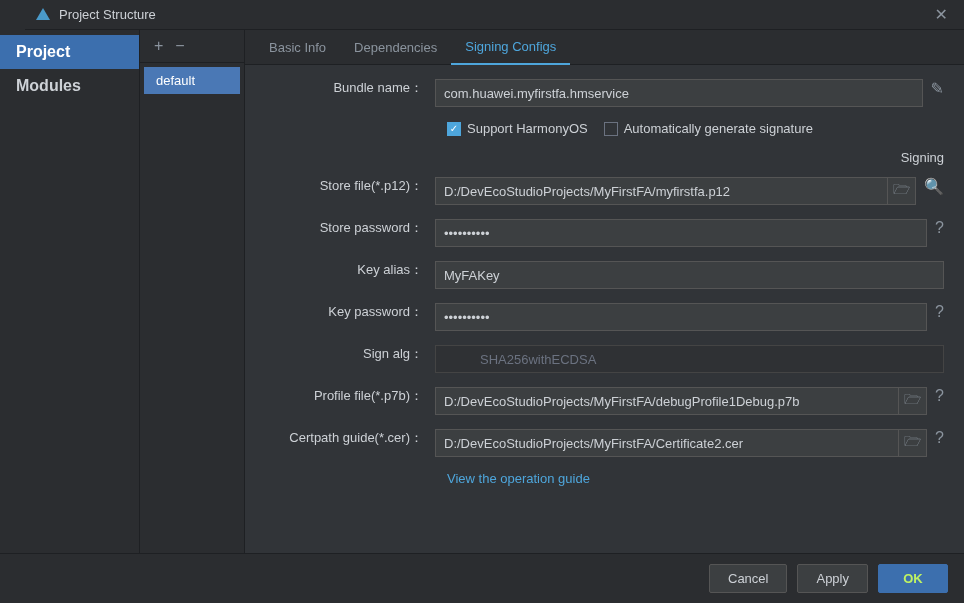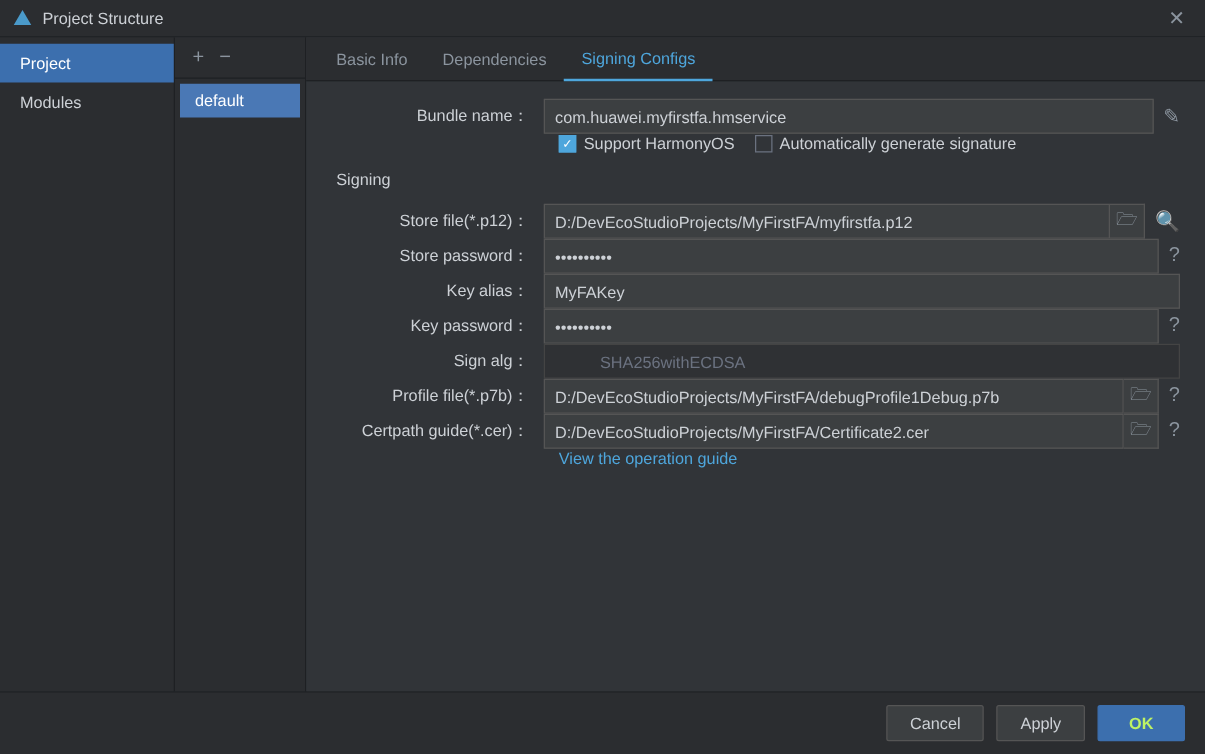--- a/index.html
+++ b/index.html
@@ -14,20 +14,21 @@
     }
 
     
     .title-bar {
       display: flex;
       align-items: center;
       background: #2b2d30;
       height: 30px;
       padding: 0 10px;
       border-bottom: 1px solid #1e2023;
+      margin-left: 25px;
     }
     .title-bar-icon {
       width: 16px;
       height: 16px;
       margin-right: 8px;
     }
     .title-bar-text {
       flex: 1;
       font-size: 13px;
       color: #cdd1d6;
@@ -43,21 +44,22 @@
     .sidebar {
       width: 140px;
       background: #2b2d30;
       border-right: 1px solid #1e2023;
       padding-top: 5px;
     }
     .sidebar-item {
       padding: 8px 16px;
       cursor: pointer;
       color: #cdd1d6;
-      font-size: 13px;
+      font-size: 16px;
+      font-weight: bold;
     }
     .sidebar-item.active {
       background: #3c6fae;
       color: #fff;
     }
 
     
     .content-area {
       flex: 1;
       display: flex;
@@ -123,22 +125,21 @@
       flex: 1;
       overflow-y: auto;
       padding: 14px 20px;
     }
     .scroll-content::-webkit-scrollbar { width: 6px; }
     .scroll-content::-webkit-scrollbar-thumb { background: #555; border-radius: 3px; }
 
     
     .form-row {
       display: flex;
-      align-items: center;
-      margin-bottom: 0;
+      margin-bottom: 14px;
     }
     .form-label {
       width: 170px;
       text-align: right;
       padding-right: 12px;
       color: #cdd1d6;
       font-size: 13px;
       flex-shrink: 0;
     }
     .form-input {
@@ -220,20 +221,21 @@
       border: 1px solid #6b7280;
     }
     .checkbox-check { color: #fff; font-size: 10px; }
 
     
     .section-label {
       font-size: 13px;
       color: #cdd1d6;
       margin-bottom: 12px;
       padding-left: 4px;
+      text-align: right;
     }
     .toggle-switch {
       width: 36px;
       height: 18px;
       background: #555;
       border-radius: 9px;
       position: relative;
       cursor: pointer;
     }
     .toggle-thumb {

